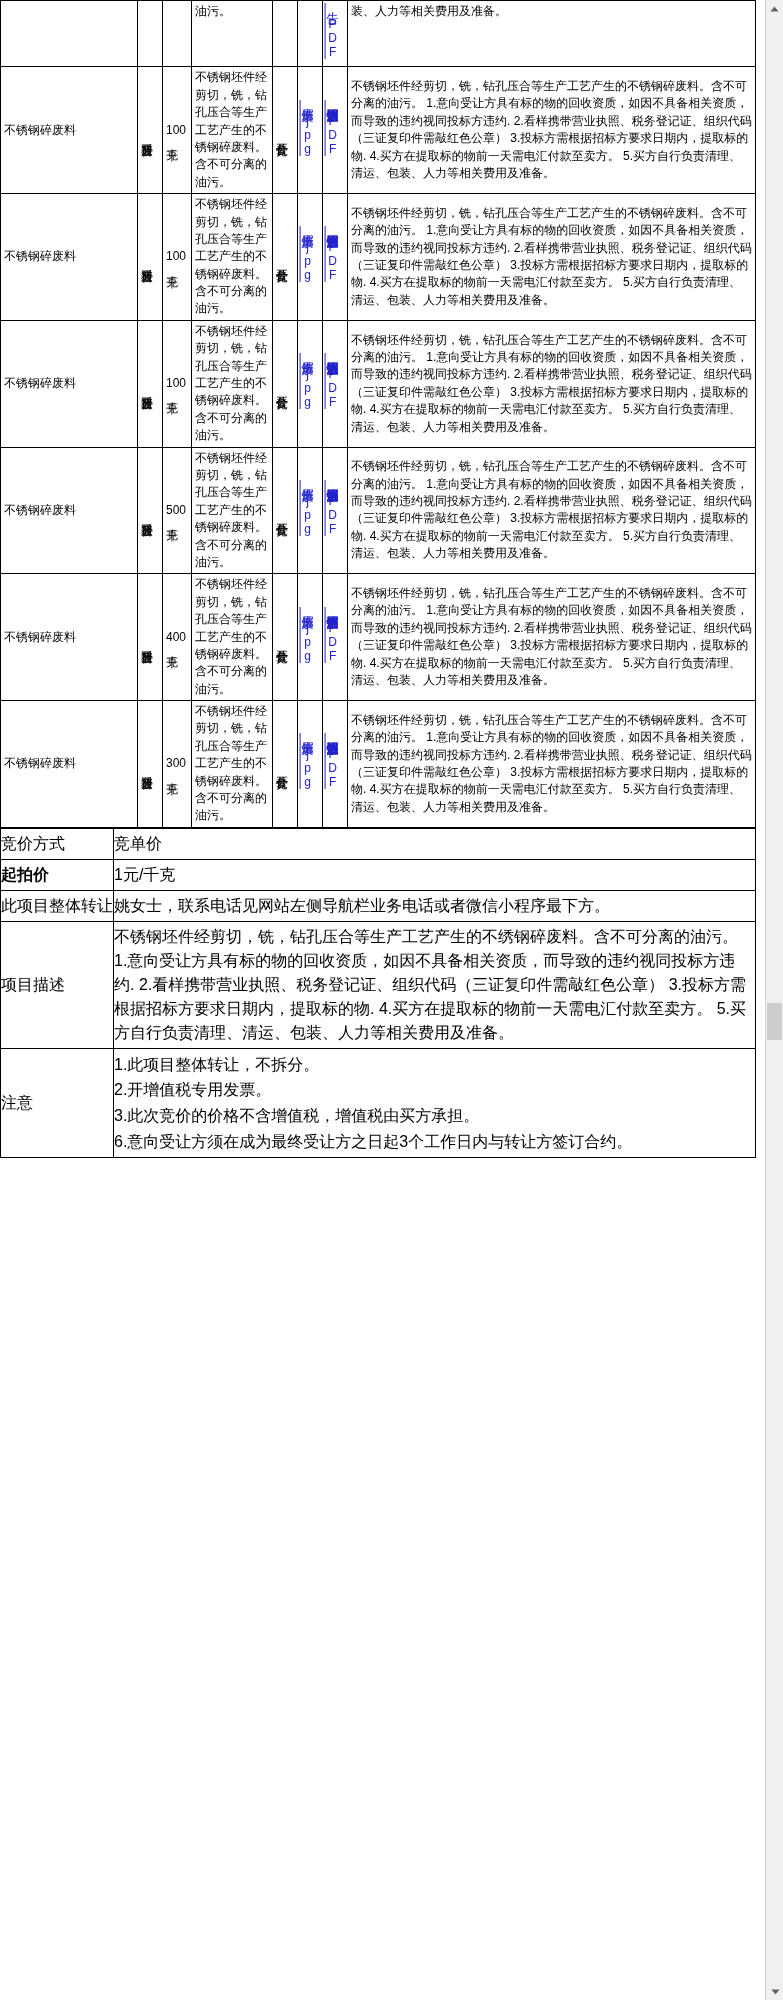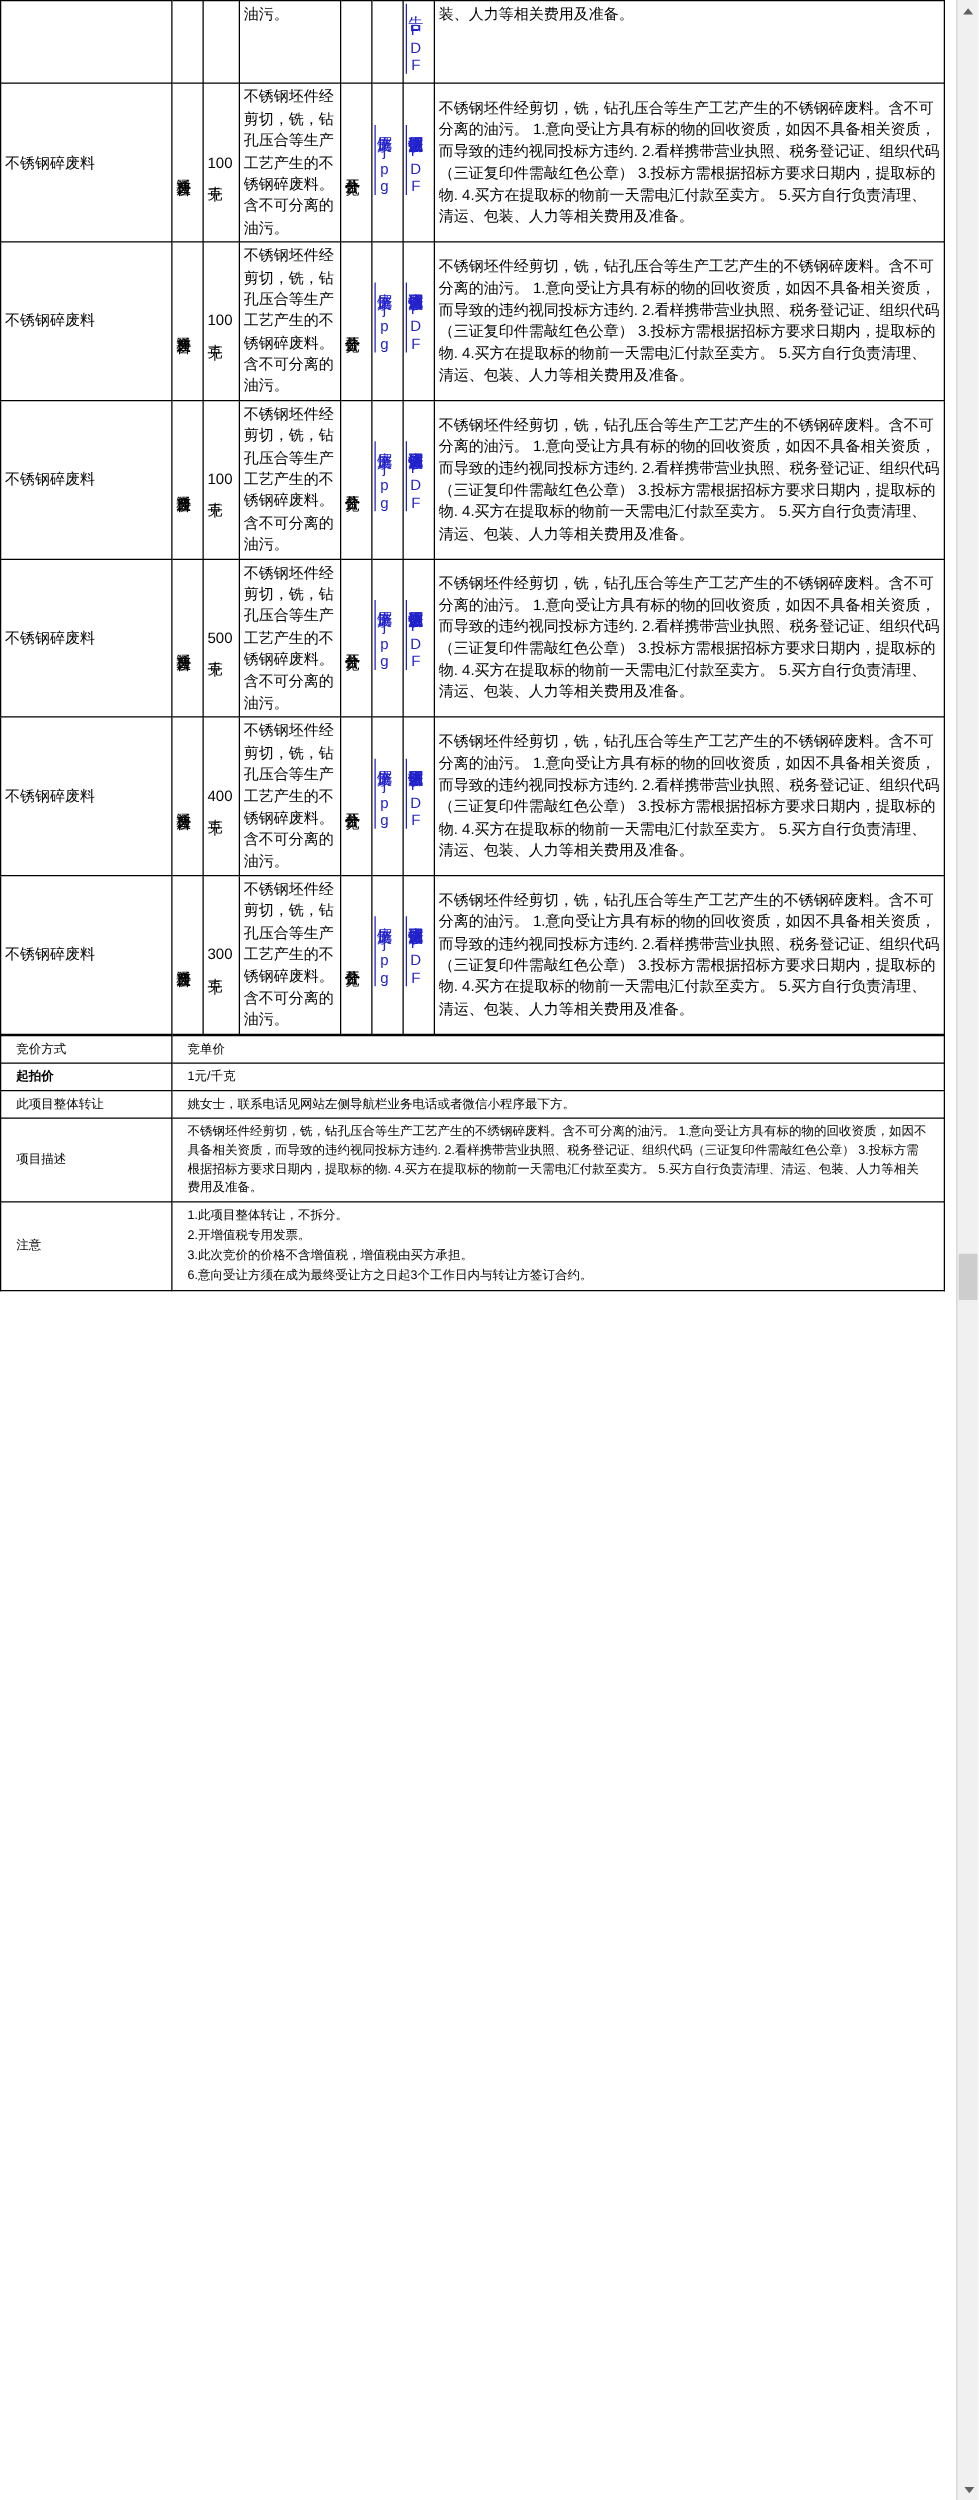--- a/index.html
+++ b/index.html
@@ -18,21 +18,21 @@
   .c-desc{width:auto;}
   .vert{writing-mode:vertical-rl;text-orientation:upright;white-space:nowrap;letter-spacing:0;line-height:1;display:inline-block;}
   .qtycell{text-align:left;line-height:1.05;}
   .qtycell .num{display:block;}
   .qtycell .unit{display:block;}
   a{color:#2222cc;text-decoration:underline;}
   .lnk-v{writing-mode:vertical-rl;text-orientation:upright;line-height:1.05;display:inline-block;word-break:break-all;}
   .desc{font-size:12px;line-height:1.55;}
   
   table.foot{border-collapse:collapse;width:756px;table-layout:fixed;}
-  table.foot td{border:1px solid #000;padding:3px 12px;font-size:10px;line-height:1.5;vertical-align:middle;}
+  table.foot td{border:1px solid #000;padding:3px 0;font-size:16px;line-height:1.5;vertical-align:middle;}
   td.lbl{width:112px;}
   td.lbl.bold{font-weight:bold;}
   td.val.bold{font-weight:normal;}
   .notes div{line-height:1.6;}
   
   #sb{position:absolute;right:0;top:0;width:17px;height:2000px;background:#f0f0f0;border-left:1px solid #d4d4d4;}
   #sb .arrow{height:17px;width:17px;display:flex;align-items:center;justify-content:center;}
   #sb .arrow svg{display:block;}
   #sb .thumb{position:absolute;left:1px;width:15px;background:#cdcdcd;border-radius:0;}
 </style>

